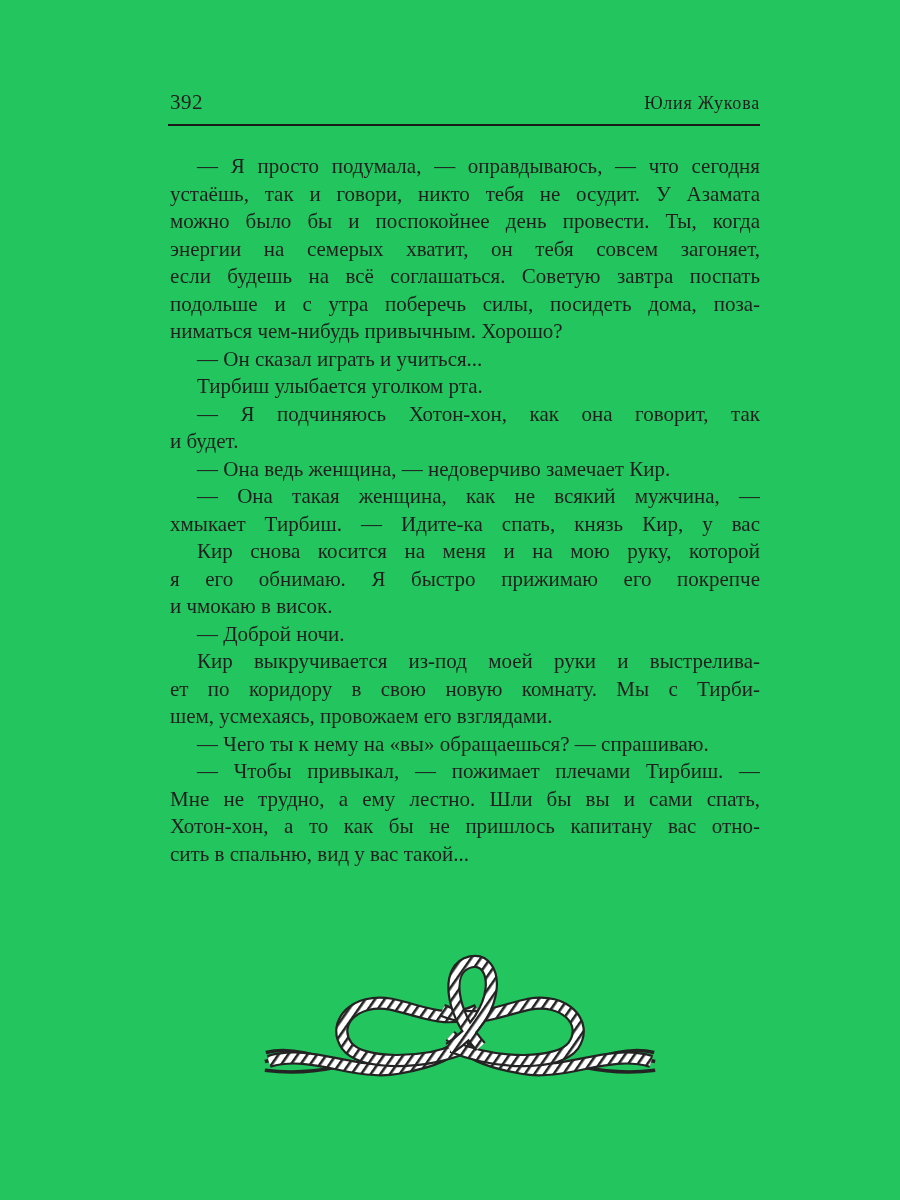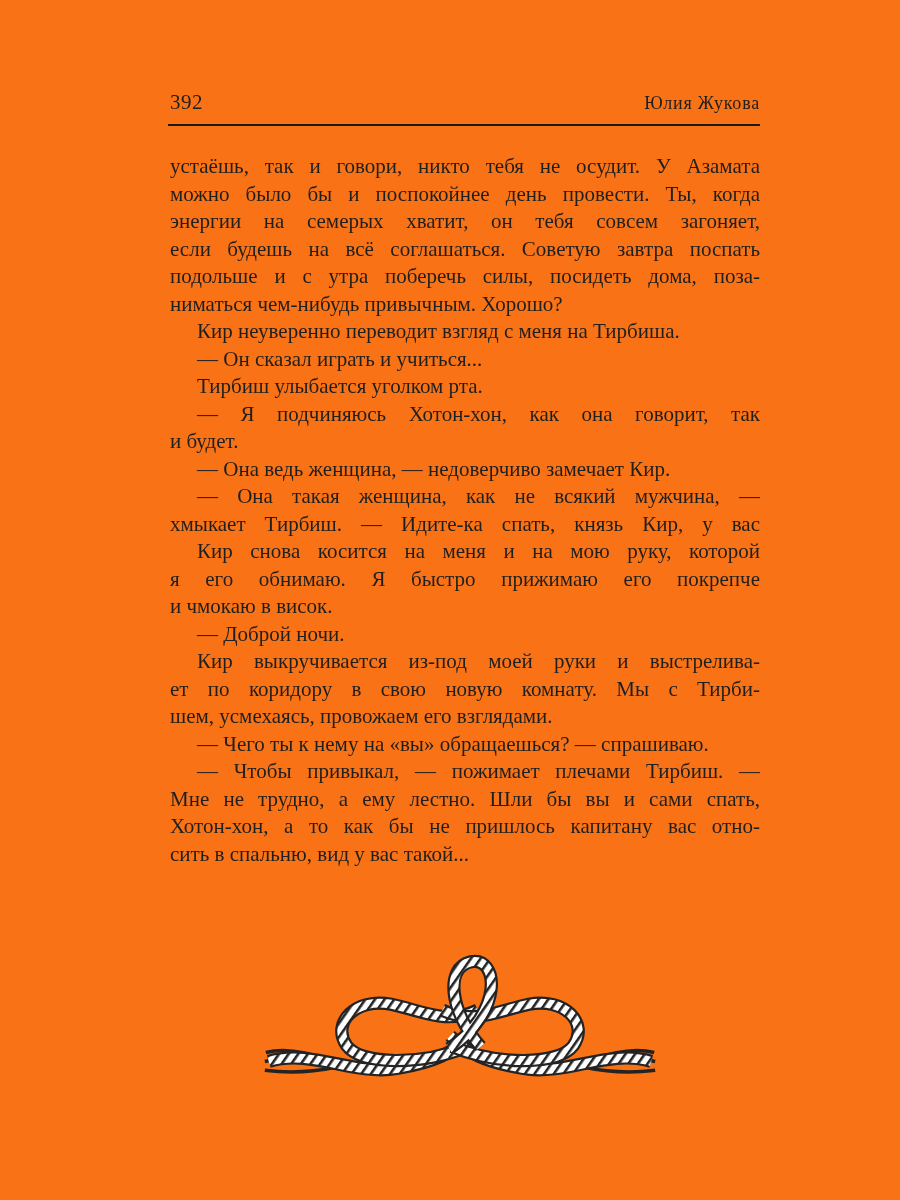--- a/index.html
+++ b/index.html
@@ -1,20 +1,20 @@
 <!DOCTYPE html>
 <html lang="ru"><head>
 <meta charset="utf-8">
 <style>
   html, body { margin: 0; padding: 0; background: #ffffff; }
   .page {
     position: relative;
     width: 900px;
     height: 1200px;
-    background: #f97316;
+    background: #22c55e;
     font-family: "Liberation Serif", "DejaVu Serif", serif;
     color: #1f1f1f;
     overflow: hidden;
   }
   
   .running-header {
     position: absolute;
     left: 170px;
     top: 90px;
     width: 590px;
@@ -83,27 +83,27 @@
 <div class="page">
 
   <div class="running-header">
     <span class="page-number">392</span>
     <span class="author-name">Юлия Жукова</span>
   </div>
 
   <div class="header-rule"></div>
 
   <main class="page-body">
+      <div class="line just first">— Я просто подумала, — оправдываюсь, — что сегодня</div>
       <div class="line just">устаёшь, так и говори, никто тебя не осудит. У Азамата</div>
       <div class="line just">можно было бы и поспокойнее день провести. Ты, когда</div>
       <div class="line just">энергии на семерых хватит, он тебя совсем загоняет,</div>
       <div class="line just">если будешь на всё соглашаться. Советую завтра поспать</div>
       <div class="line just">подольше и с утра поберечь силы, посидеть дома, поза-</div>
       <div class="line last">ниматься чем-нибудь привычным. Хорошо?</div>
-      <div class="line last first">Кир неуверенно переводит взгляд с меня на Тирбиша.</div>
       <div class="line last first">— Он сказал играть и учиться...</div>
       <div class="line last first">Тирбиш улыбается уголком рта.</div>
       <div class="line just first">— Я подчиняюсь Хотон-хон, как она говорит, так</div>
       <div class="line last">и будет.</div>
       <div class="line last first">— Она ведь женщина, — недоверчиво замечает Кир.</div>
       <div class="line just first">— Она такая женщина, как не всякий мужчина, —</div>
       <div class="line just">хмыкает Тирбиш. — Идите-ка спать, князь Кир, у вас</div>
       <div class="line just first">Кир снова косится на меня и на мою руку, которой</div>
       <div class="line just">я его обнимаю. Я быстро прижимаю его покрепче</div>
       <div class="line last">и чмокаю в висок.</div>

